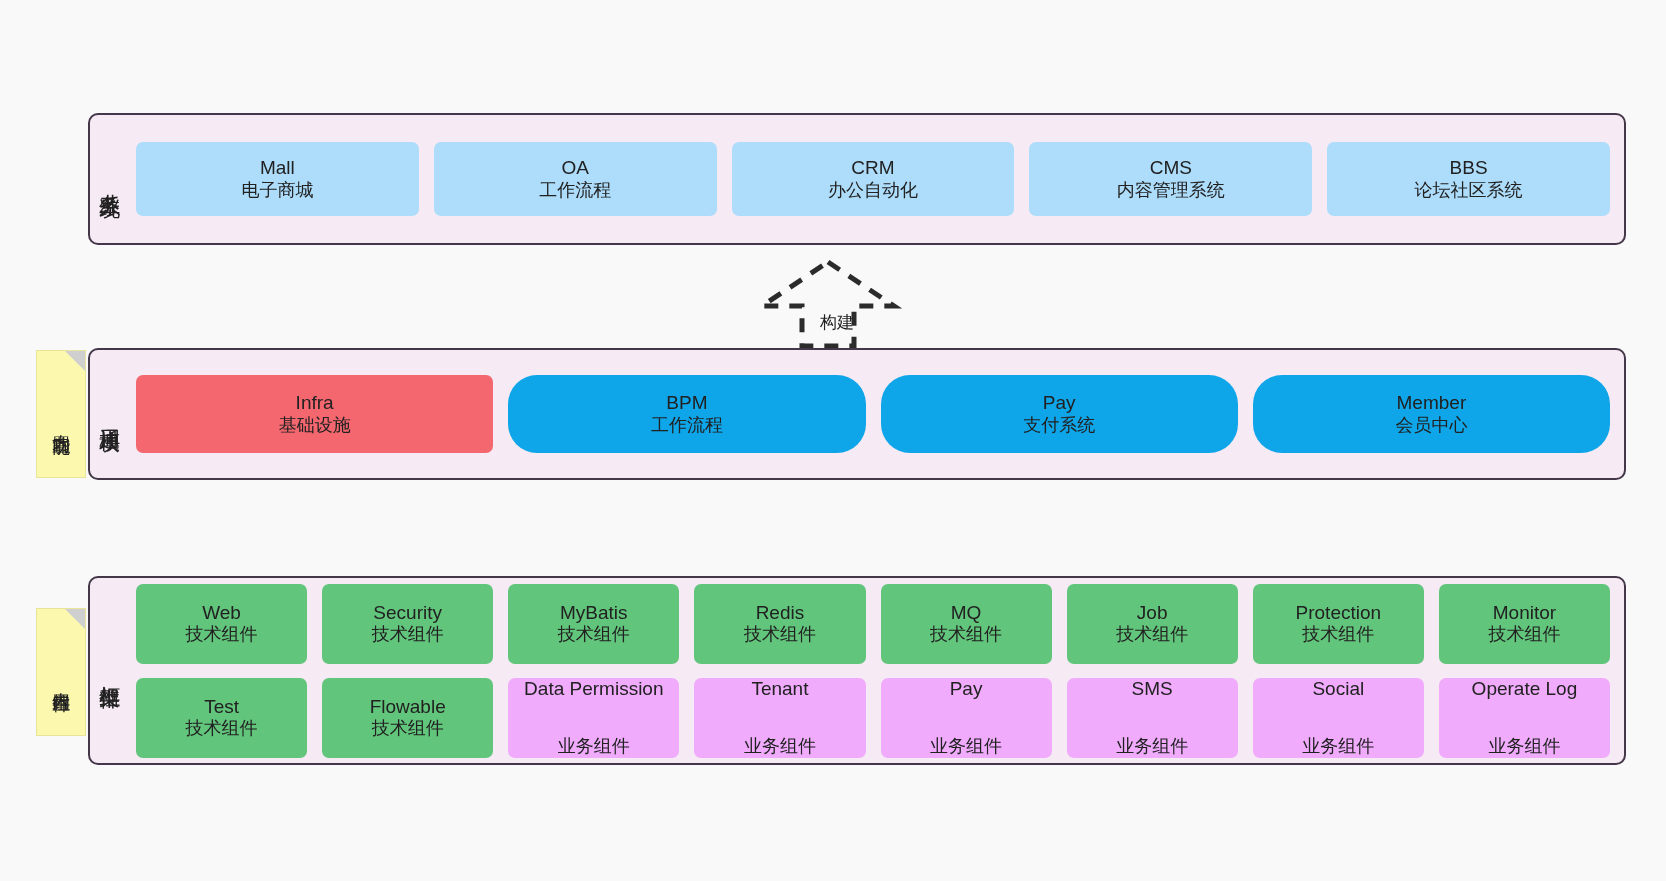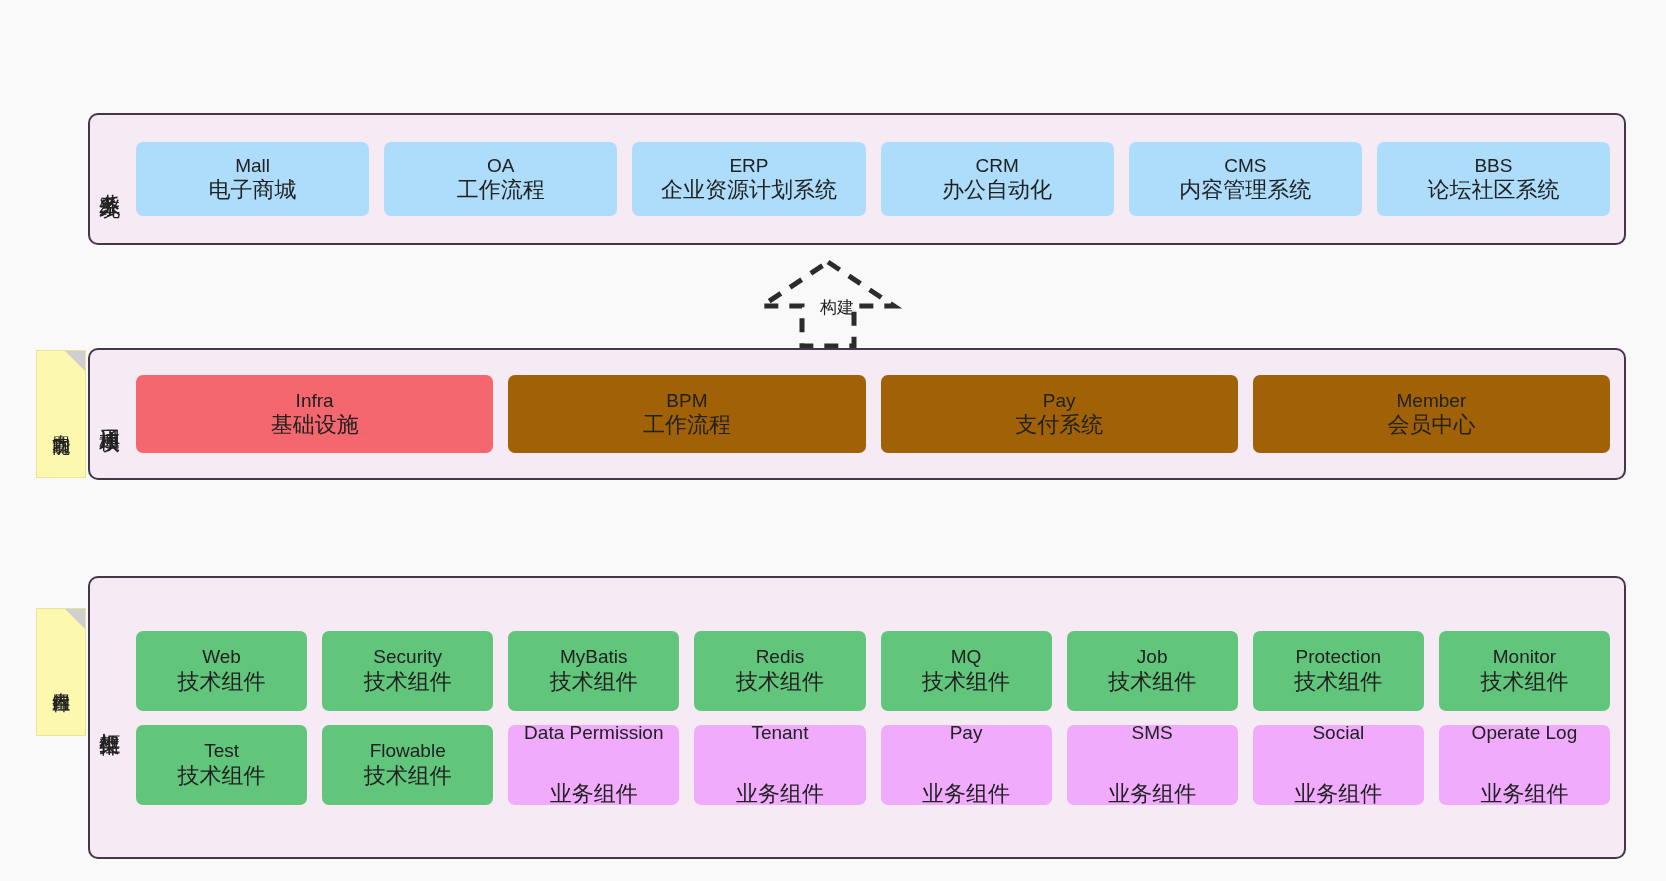--- a/index.html
+++ b/index.html
@@ -54,37 +54,37 @@
     display: flex;
     flex-direction: column;
     align-items: center;
     justify-content: center;
     text-align: right;
     color: #212121;
     line-height: 1.18;
     padding: 4px 6px;
   }
   .card .t1 { font-size: 19px; }
-  .card .t2 { font-size: 22px; }
+  .card .t2 { font-size: 18px; }
 
   
   .c-blue        { background: #ADDDFB; }
   .c-red         { background: #F4676E; }
-  .c-pink        { background: #a16207; }
+  .c-pink        { background: #0ea5e9; border-radius: 29px; }
   .c-green       { background: #62C57C; }
   .c-greenlight  { background: #f0abfc; gap: 36px; }
 
   
   #layer-business { left: 88px; top: 113px; width: 1538px; height: 132px; }
   #layer-business .card { height: 74px; }
 
   #layer-modules  { left: 88px; top: 348px; width: 1538px; height: 132px; }
   #layer-modules .card { height: 78px; }
 
-  #layer-framework{ left: 88px; top: 576px; width: 1538px; height: 283px; }
+  #layer-framework{ left: 88px; top: 576px; width: 1538px; height: 189px; }
   #layer-framework .card { height: 80px; }
 
   
   .note {
     position: absolute;
     width: 50px;
     background: #FCF8AE;
     border: 1px solid #E8E49A;
     display: flex;
     align-items: center;
@@ -110,20 +110,21 @@
 
   
   .arrow { position: absolute; }
   .arrow svg { display: block; overflow: visible; }
   .arrow-label {
     position: absolute;
     font-size: 17px;
     color: #212121;
     background: transparent;
     white-space: nowrap;
+    margin-top: 15px;
   }
   #arrow-build  { left: 758px; top: 258px; }
   #arrow-build .arrow-label  { left: 62px; top: 38px; }
   #arrow-impl   { left: 770px; top: 490px; }
   #arrow-impl  .arrow-label  { left: 58px; top: 38px; }
 </style>
 </head>
 <body>
 
 <div id="stage">
@@ -134,24 +135,20 @@
       <div class="row">
         <div class="card c-blue">
           <div class="t1">Mall</div>
           <div class="t2">电子商城</div>
         </div>
         <div class="card c-blue">
           <div class="t1">OA</div>
           <div class="t2">工作流程</div>
         </div>
         <div class="card c-blue">
-          <div class="t1">ERP</div>
-          <div class="t2">企业资源计划系统</div>
-        </div>
-        <div class="card c-blue">
           <div class="t1">CRM</div>
           <div class="t2">办公自动化</div>
         </div>
         <div class="card c-blue">
           <div class="t1">CMS</div>
           <div class="t2">内容管理系统</div>
         </div>
         <div class="card c-blue">
           <div class="t1">BBS</div>
           <div class="t2">论坛社区系统</div>

